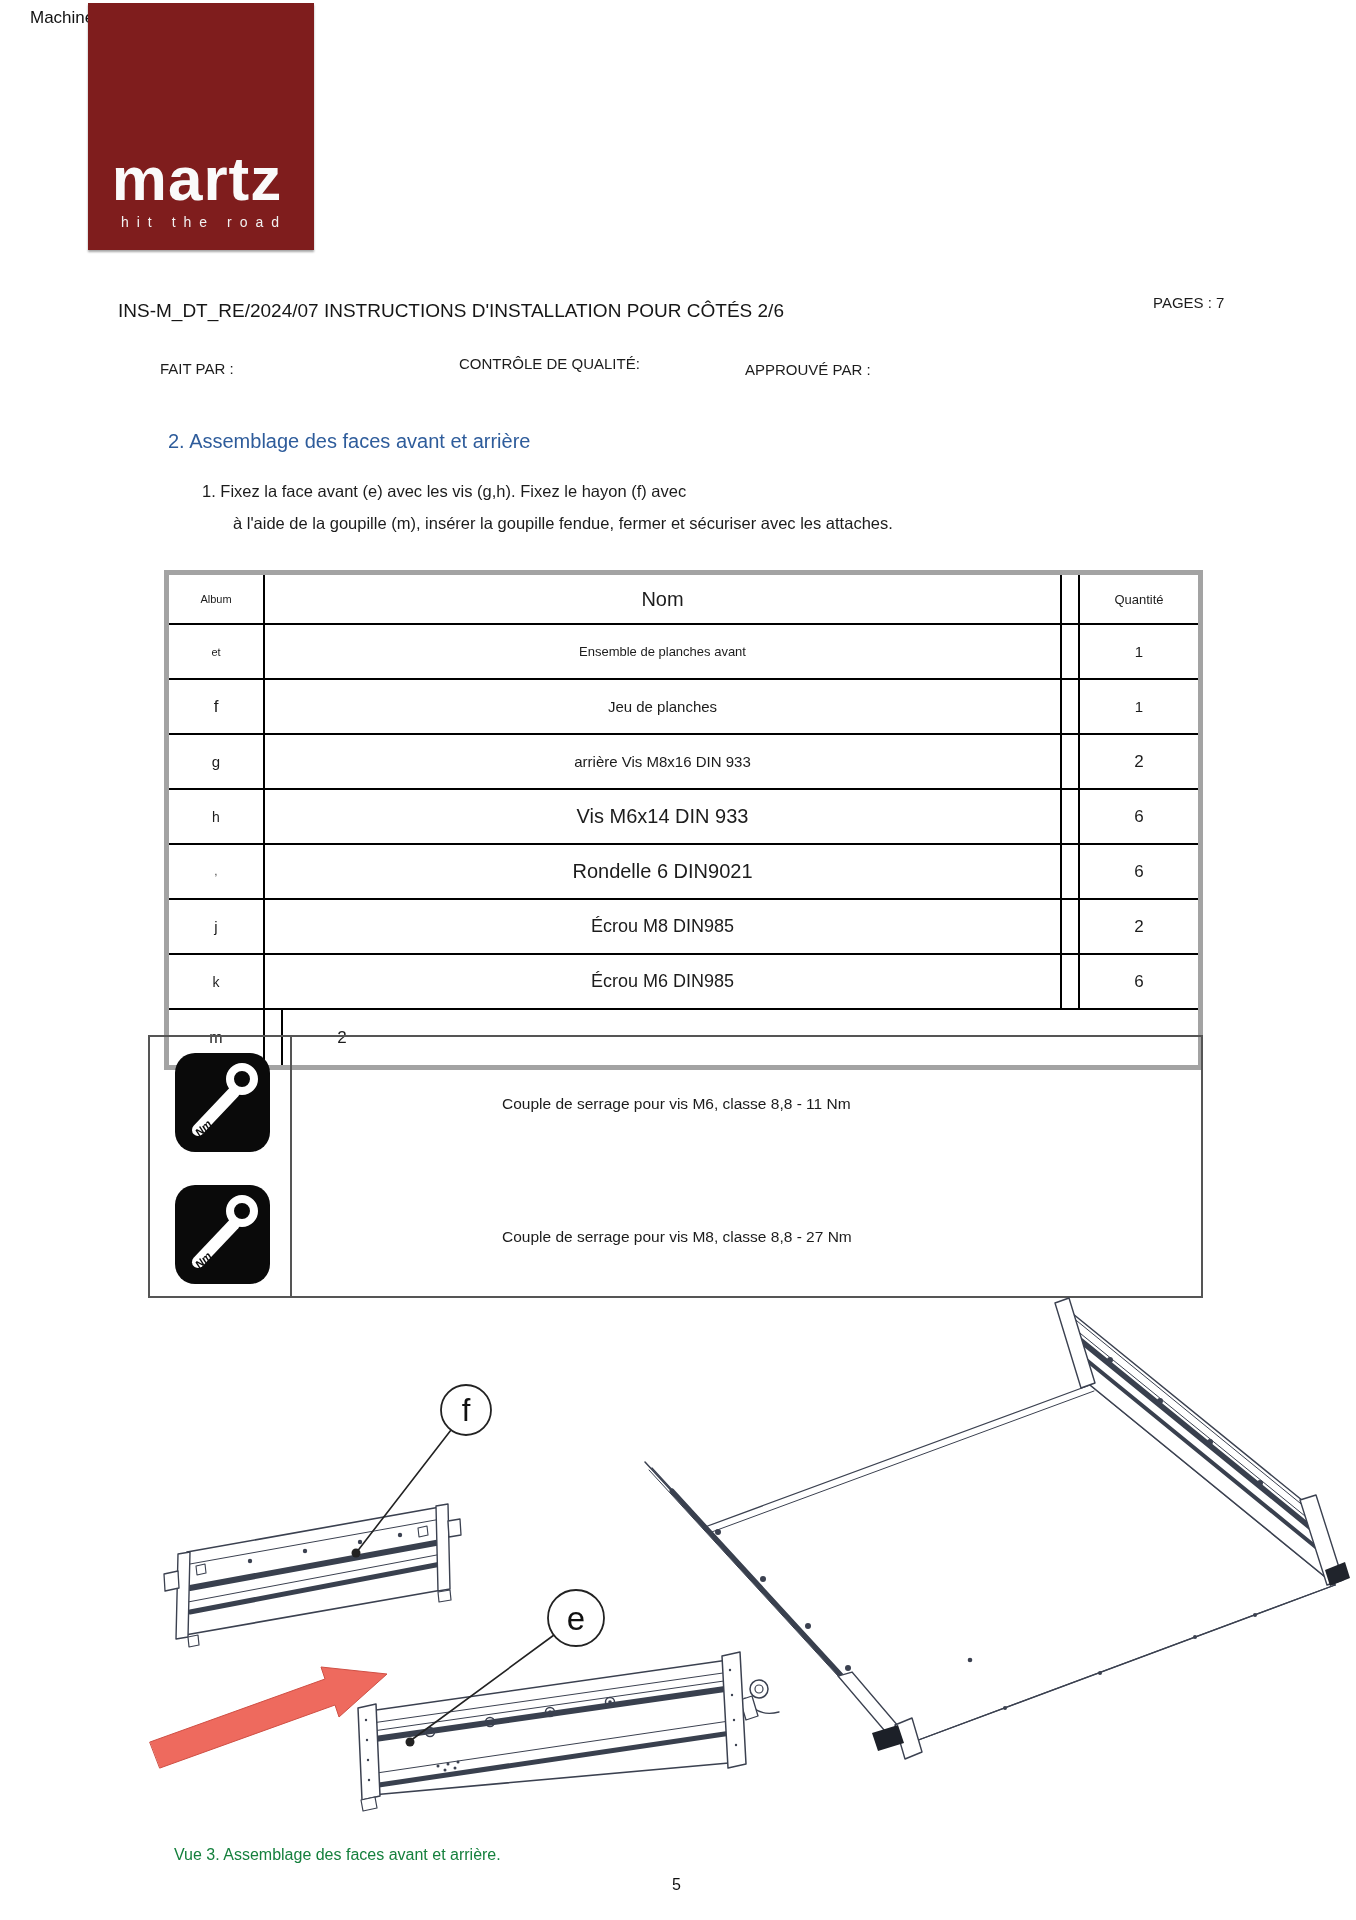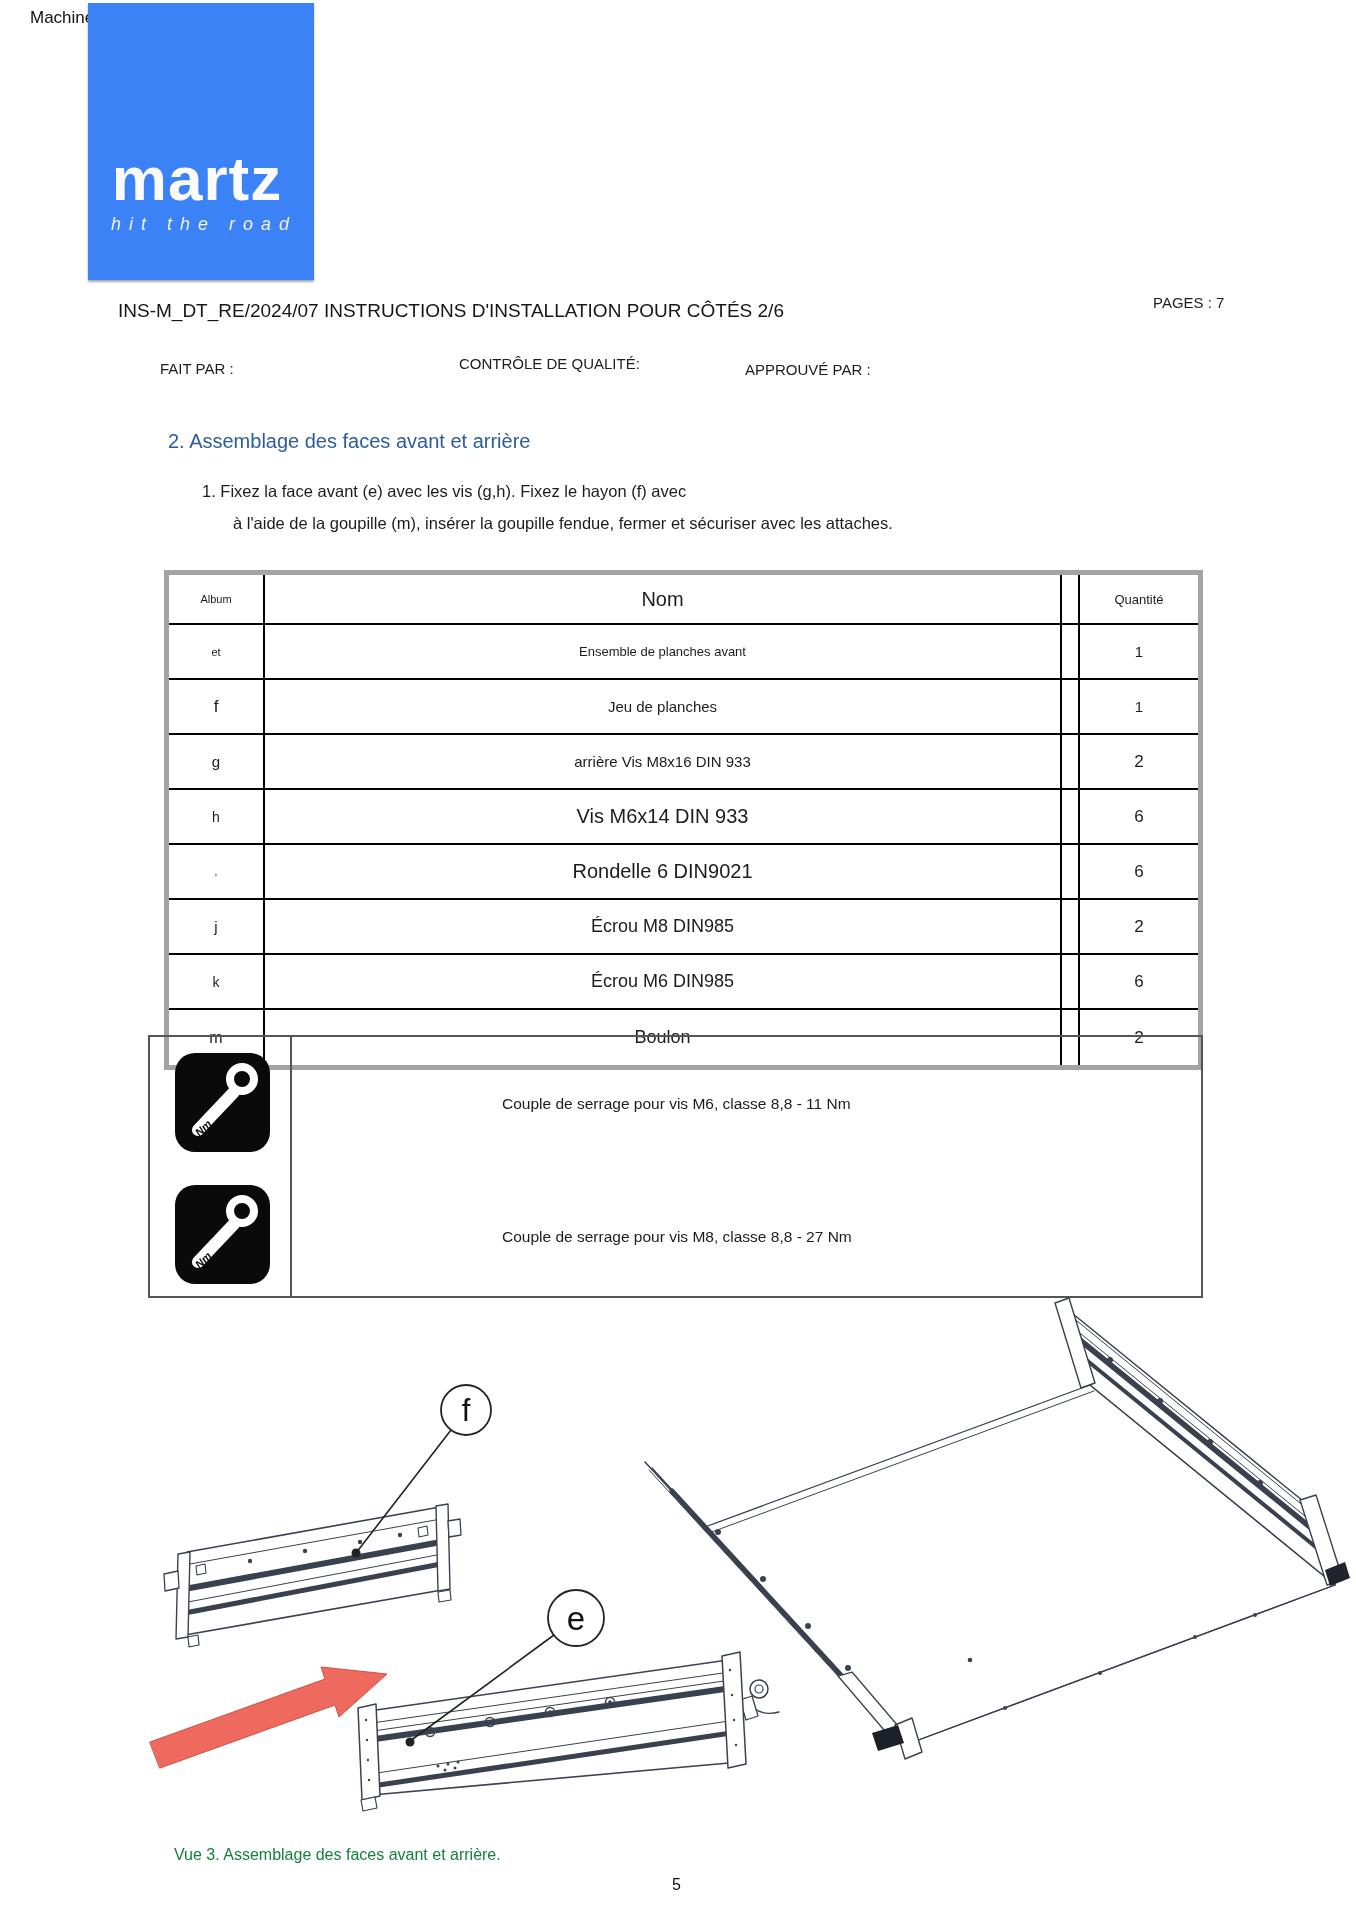--- a/index.html
+++ b/index.html
@@ -3,26 +3,26 @@
 <meta charset="utf-8">
 <style>
   * { margin:0; padding:0; box-sizing:border-box; }
   body { background:#888; }
   .page { position:relative; width:1356px; height:1920px; background:#fff;
           font-family:"Liberation Sans", sans-serif; color:#1c1c1c; overflow:hidden; margin:0 auto; }
 
   .machine-note{position:absolute;left:30px;top:8px;font-size:17px;width:60px;
                 white-space:nowrap;overflow:hidden;color:#111;}
 
-  .logo{position:absolute;left:88px;top:3px;width:226px;height:277px;background:#3b82f6;
+  .logo{position:absolute;left:88px;top:3px;width:226px;height:247px;background:#7f1d1d;
         box-shadow:0 2px 2px rgba(0,0,0,.35);}
   .logo-brand{position:absolute;left:0;right:8px;top:140px;text-align:center;font-size:62px;
               font-weight:bold;letter-spacing:1px;color:#fafafa;}
-  .logo-tagline{position:absolute;left:6px;right:0;top:211px;text-align:center;font-size:18px;
-                letter-spacing:8px;color:#f2f2f2;font-style:italic;}
+  .logo-tagline{position:absolute;left:6px;right:0;top:211px;text-align:center;font-size:14px;
+                letter-spacing:8px;color:#f2f2f2;}
 
   .doc-title{position:absolute;left:118px;top:300px;font-size:19px;color:#161616;}
   .pages-label{position:absolute;left:1153px;top:294px;font-size:15px;}
   .sig-made{position:absolute;left:122px;top:360px;font-size:15px;margin-left:38px;}
   .sig-qc{position:absolute;left:459px;top:355px;font-size:15px;}
   .sig-appr{position:absolute;left:745px;top:361px;font-size:15px;}
 
   .section-heading{position:absolute;left:168px;top:430px;font-size:20px;color:#2e5c9b;}
   .step1{position:absolute;left:202px;top:482px;font-size:16.5px;}
   .step2{position:absolute;left:233px;top:514px;font-size:16.5px;}
@@ -117,21 +117,20 @@
       <div class="t-cell c-qty f17">2</div>
     </div>
     <div class="t-row">
       <div class="t-cell c-album f14">k</div>
       <div class="t-cell c-nom f18">Écrou M6 DIN985</div>
       <div class="t-cell c-gap"></div>
       <div class="t-cell c-qty f17">6</div>
     </div>
     <div class="t-row">
       <div class="t-cell c-album f16">m</div>
-      <div class="t-cell c-nom f18">Boulon</div>
       <div class="t-cell c-gap"></div>
       <div class="t-cell c-qty f17">2</div>
     </div>
   </div>
 
   <div class="torque-box">
     <div class="torque-icons">
       <svg class="torque-icon i1" viewBox="0 0 97 101">
         <rect x="1" y="1" width="95" height="99" rx="20" fill="#0a0a0a"></rect>
         <line x1="24" y1="78" x2="60" y2="40" stroke="#fff" stroke-width="12" stroke-linecap="round"></line>

